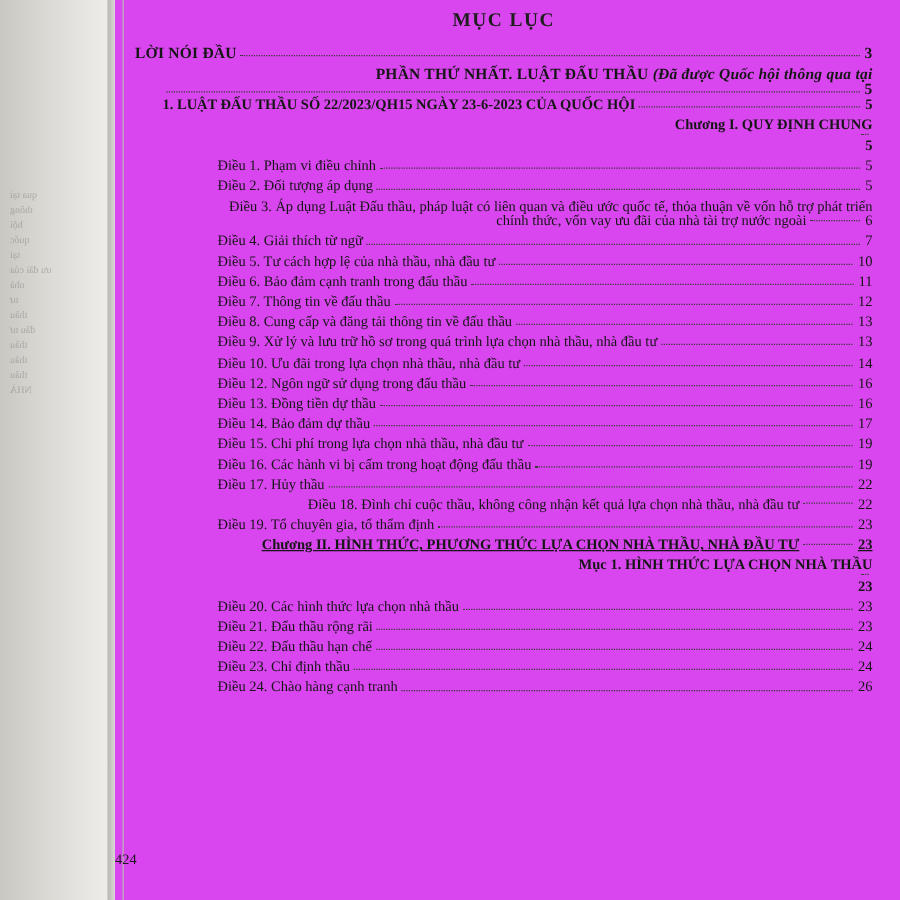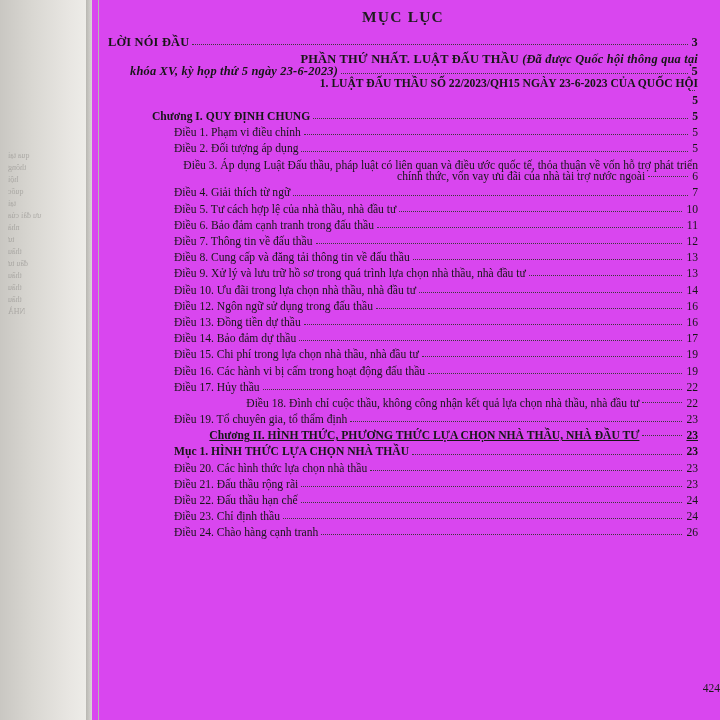--- a/index.html
+++ b/index.html
@@ -95,38 +95,38 @@
     margin: 0 3px 3.5px 3px;
     min-width: 6px;
     height: 1px;
   }
   .epage {
     white-space: nowrap;
     padding-left: 1px;
   }
   
   .lvl-head { font-weight: bold; font-size: 12.4px; letter-spacing: .2px; }
-  .lvl-1 { font-weight: bold; font-size: 11.6px; flex-direction: column; }
-  .lvl-2 { font-weight: bold; font-size: 11.6px; }
+  .lvl-1 { font-weight: bold; font-size: 11.6px; }
+  .lvl-2 { font-weight: bold; font-size: 11.6px; flex-direction: column; }
   .lvl-3 { font-weight: normal; }
   .i0 { margin-left: 0; }
   .i1 { margin-left: 22px; }
   .i2 { margin-left: 44px; }
   .i3 { margin-left: 66px; }
   .wrap { display: block; }
   .wrap .line2 {
     display: flex;
     align-items: flex-end;
   }
   .hang { padding-left: 22px; }
   .folio {
     position: absolute;
     bottom: 26px;
     left: 0; right: 0;
-    text-align: right;
+    text-align: left;
     font-size: 11.5px;
     color: #1a1a1a;
   }
 </style>
 </head>
 <body>
 
 <div class="page">
 
   <div class="book-edge"></div>
@@ -155,21 +155,20 @@
       <div class="doc-title">MỤC LỤC</div>
       <div class="toc" id="toc">
           <div class="entry lvl-head i0">
             <span class="etext">LỜI NÓI ĐẦU</span>
             <span class="leader"></span>
             <span class="epage">3</span>
           </div>
           <div class="wrap lvl-head i0">
             <div><span>PHẦN THỨ NHẤT. LUẬT ĐẤU THẦU </span><em>(Đã được Quốc hội thông qua tại</em></div>
             <div class="line2 hang">
-              <em>khóa XV, kỳ họp thứ 5 ngày 23-6-2023)</em>
               <span class="leader"></span>
               <span class="epage">5</span>
             </div>
           </div>
           <div class="entry lvl-1 i1">
             <span class="etext">1.   LUẬT ĐẤU THẦU SỐ 22/2023/QH15 NGÀY 23-6-2023 CỦA QUỐC HỘI</span>
             <span class="leader"></span>
             <span class="epage">5</span>
           </div>
           <div class="entry lvl-2 i2">

